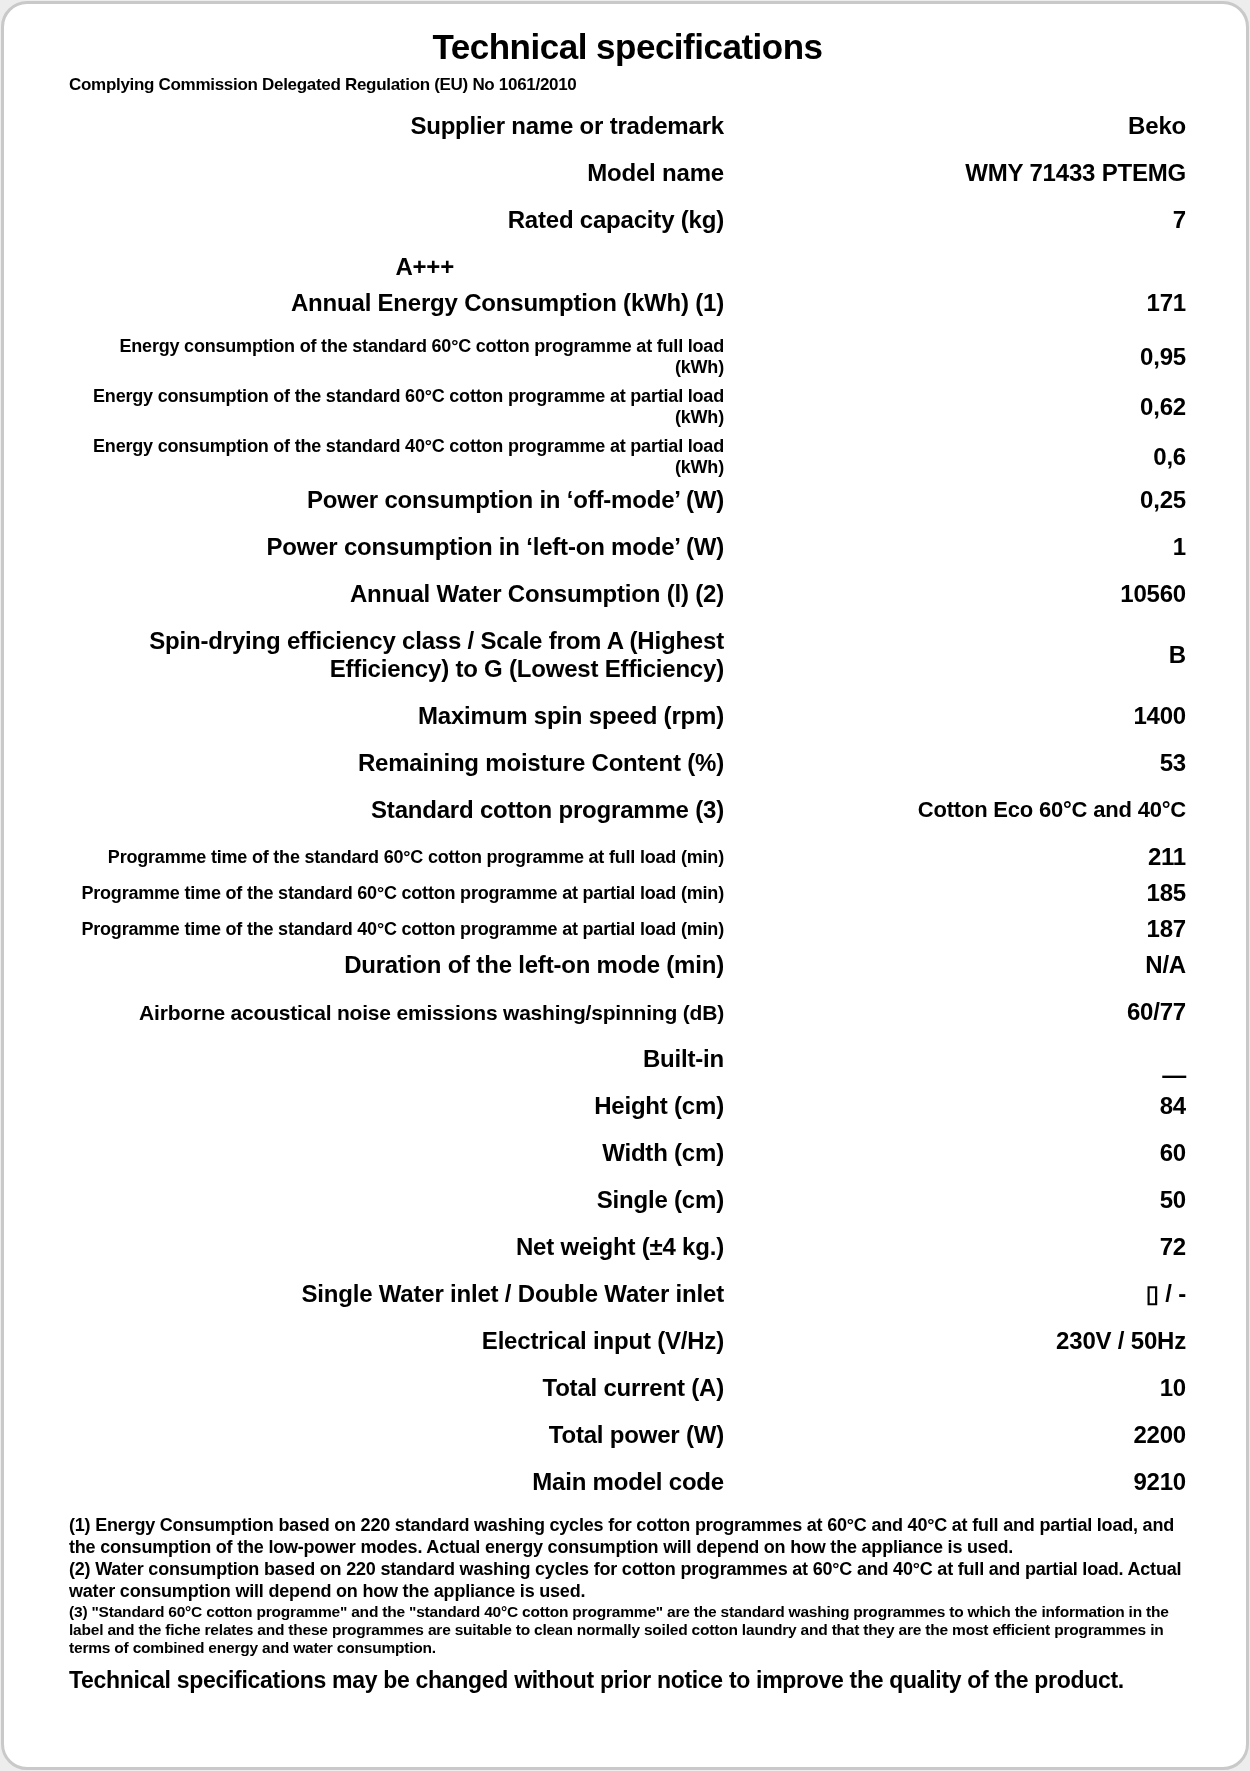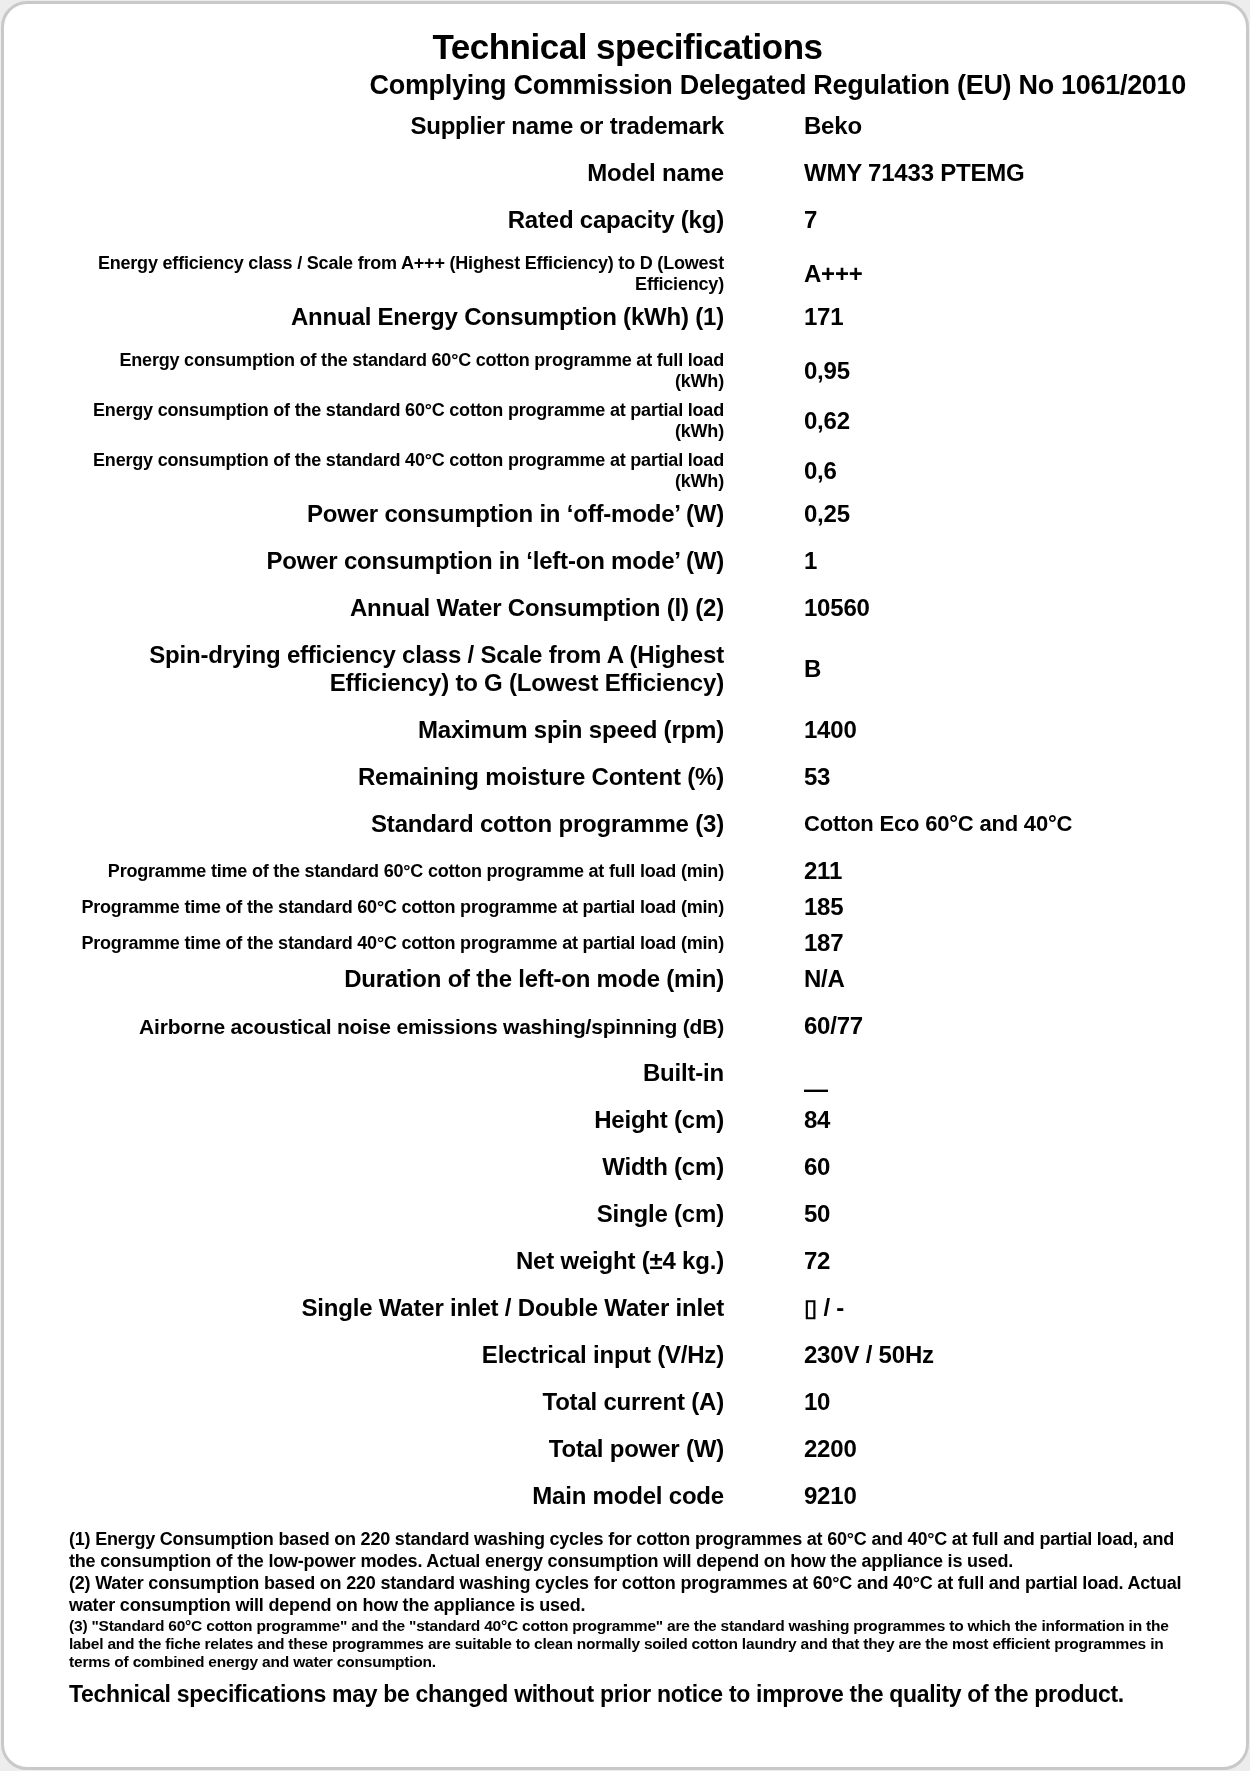--- a/index.html
+++ b/index.html
@@ -23,22 +23,22 @@
     overflow: hidden;
   }
   .title {
     text-align: center;
     font-size: 35px;
     line-height: 42px;
     letter-spacing: -0.5px;
     margin: 6px 0 2px 0;
   }
   .subtitle {
-    text-align: right;
-    font-size: 27px;
+    text-align: left;
+    font-size: 17px;
     line-height: 30px;
     letter-spacing: -0.3px;
     margin-bottom: 12px;
   }
   .spec-table { width: 100%; }
   .row {
     display: flex;
     align-items: center;
     margin-bottom: 19px;
   }
@@ -48,21 +48,21 @@
     letter-spacing: -0.2px;
     text-align: right;
   }
   .row.lg .label { font-size: 24px; line-height: 28px; }
   .row.sm .label { font-size: 18px; line-height: 21px; }
   .row.md .label { font-size: 21px; line-height: 25px; }
   .row.sm { margin-bottom: 8px; }
   .row.md { }
   .value {
     width: 385px;
-    text-align: left;
+    text-align: right;
     font-size: 24px;
     line-height: 28px;
     letter-spacing: -0.2px;
   }
   .value.md { font-size: 22px; }
   .value.offset { transform: translateY(16px); }
   .footnotes { margin-top: 8px; }
   .fn {
     margin: 0 0 1px 0;
     font-size: 18px;
@@ -93,21 +93,20 @@
       </div>
       <div class="row lg">
         <div class="label">Model name</div>
         <div class="value">WMY 71433 PTEMG</div>
       </div>
       <div class="row lg">
         <div class="label">Rated capacity (kg)</div>
         <div class="value">7</div>
       </div>
       <div class="row sm">
-        <div class="label">Energy efficiency class /  Scale from A+++ (Highest Efficiency) to D (Lowest Efficiency)</div>
         <div class="value">A+++</div>
       </div>
       <div class="row lg">
         <div class="label">Annual Energy Consumption (kWh) (1)</div>
         <div class="value">171</div>
       </div>
       <div class="row sm">
         <div class="label">Energy consumption of the standard 60°C cotton programme at full load  (kWh)</div>
         <div class="value">0,95</div>
       </div>

